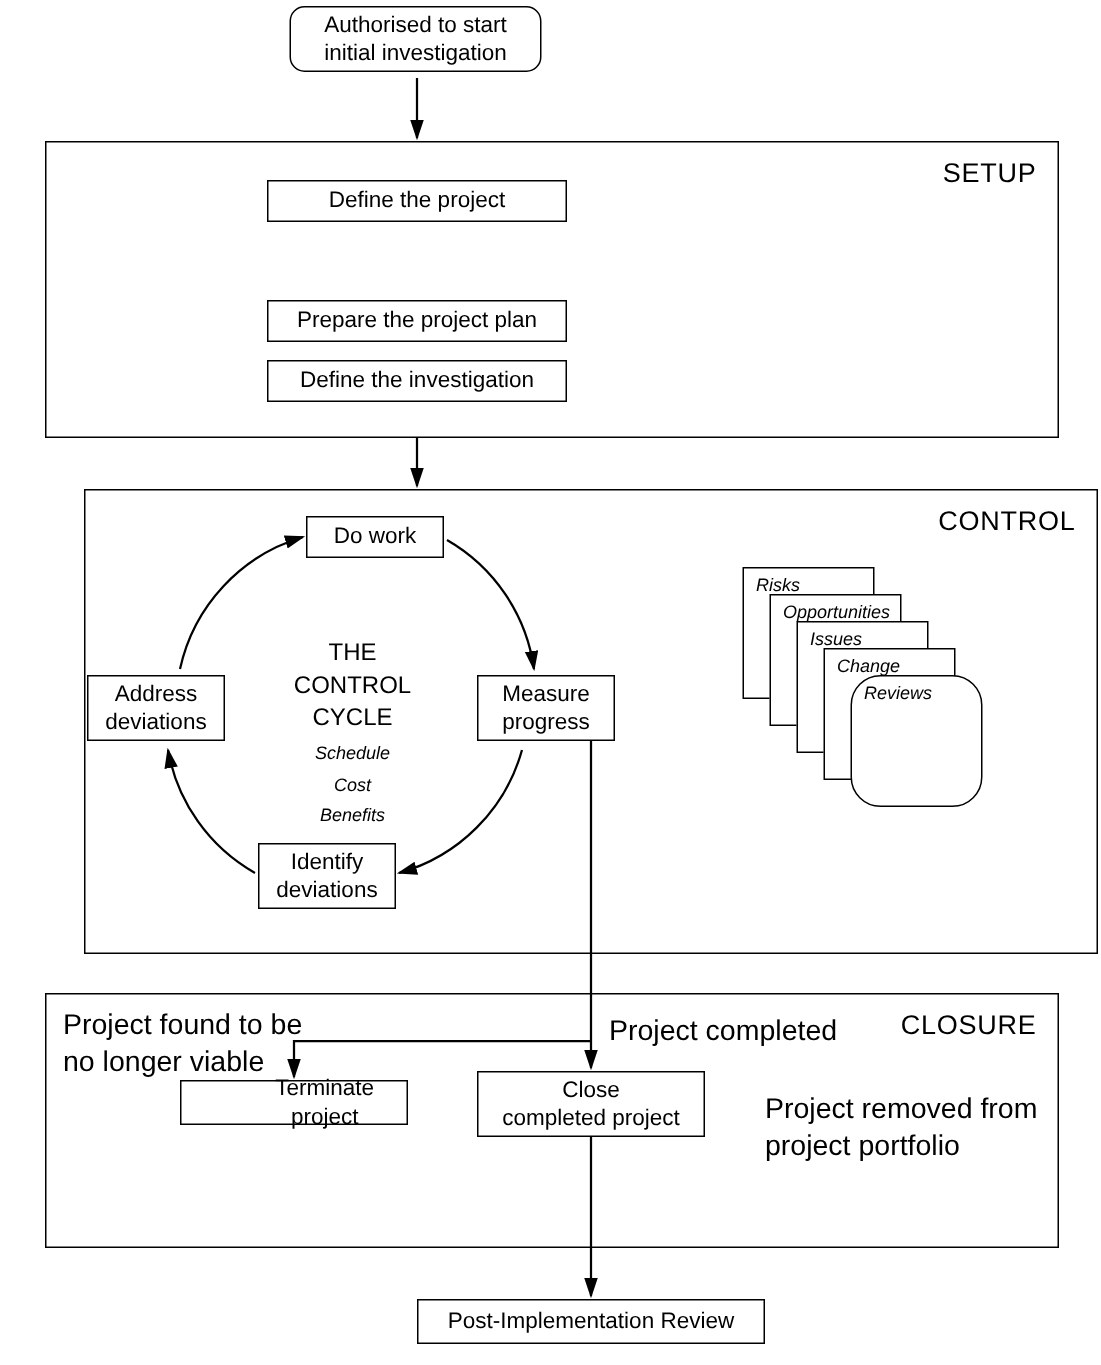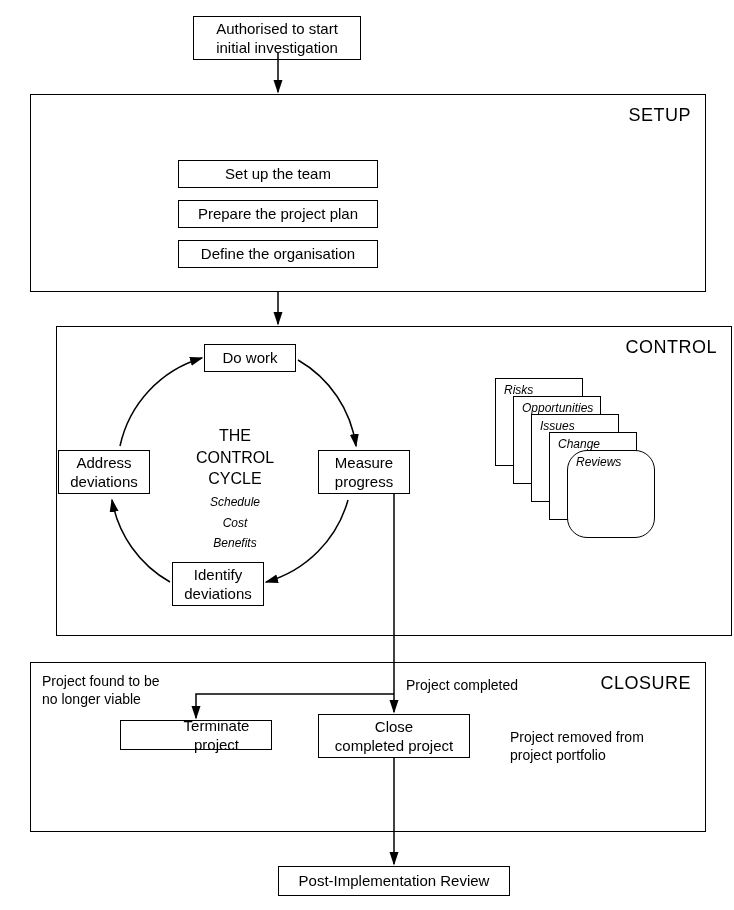--- a/index.html
+++ b/index.html
@@ -35,21 +35,21 @@
   }
   .phase-label {
     position: absolute;
     right: 14px;
     top: 10px;
     font-size: 18px;
     letter-spacing: 0.5px;
   }
   .label {
     position: absolute;
-    font-size: 14px;
+    font-size: 19px;
     line-height: 1.3;
   }
   .center-title {
     position: absolute;
     text-align: center;
     font-size: 16px;
     line-height: 1.35;
   }
   .center-title .small { font-size: 12px; line-height: 1.4; display: block; margin-top: 4px; font-style: italic; }
   .doc {
@@ -71,29 +71,29 @@
     width: 734px;
     height: 910px;
     pointer-events: none;
   }
 </style>
 </head>
 <body>
 
 <div class="canvas">
 
-  <div class="box" style="left:193px; top:16px; width:168px; height:44px; white-space:pre-line;">Authorised to start
+  <div class="box" style="left:193px; top:4px; width:168px; height:44px; white-space:pre-line;border-radius:10px;">Authorised to start
 initial investigation</div>
 
   <div class="phase" style="left:30px; top:94px; width:676px; height:198px;">
     <div class="phase-label">SETUP</div>
   </div>
-  <div class="box" style="left:178px; top:160px; width:200px; height:28px;">Set up the team</div>
+  <div class="box" style="left:178px; top:120px; width:200px; height:28px;">Define the project</div>
   <div class="box" style="left:178px; top:200px; width:200px; height:28px;">Prepare the project plan</div>
-  <div class="box" style="left:178px; top:240px; width:200px; height:28px;">Define the organisation</div>
+  <div class="box" style="left:178px; top:240px; width:200px; height:28px;">Define the investigation</div>
 
   <div class="phase" style="left:30px; top:326px; width:676px; height:310px;margin-left:26px;">
     <div class="phase-label">CONTROL</div>
   </div>
 
   <div class="box" style="left:204px; top:344px; width:92px; height:28px;">Do work</div>
   <div class="box" style="left:318px; top:450px; width:92px; height:44px; white-space:pre-line;">Measure
 progress</div>
   <div class="box" style="left:172px; top:562px; width:92px; height:44px; white-space:pre-line;">Identify
 deviations</div>

